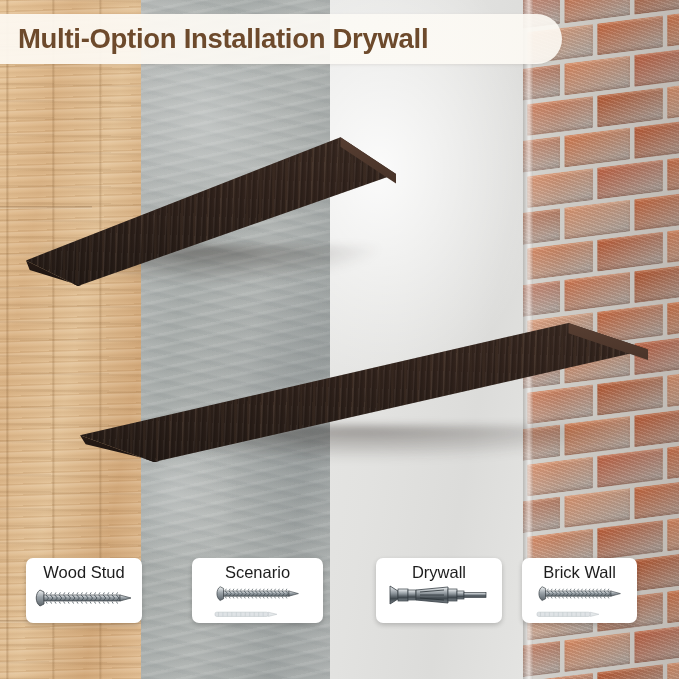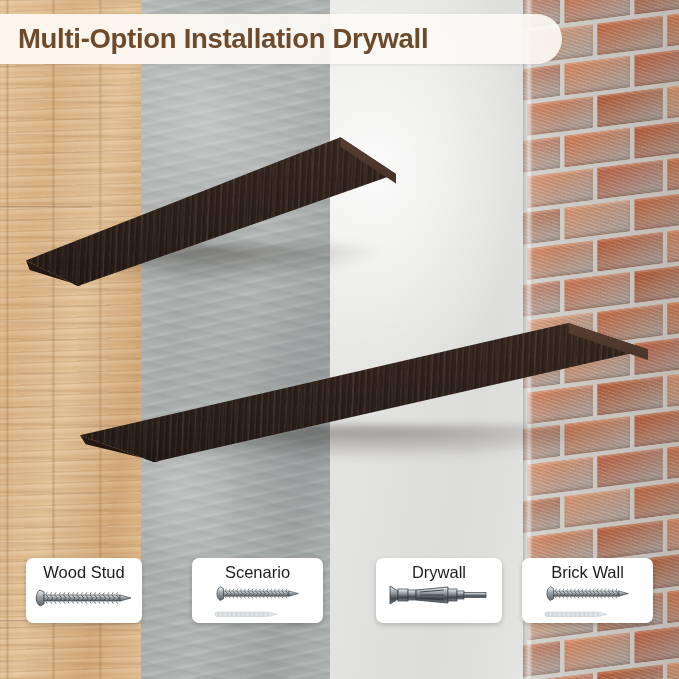--- a/index.html
+++ b/index.html
@@ -426,21 +426,21 @@
             <path d="M4 3 L12 8 L12 16 L4 21 Z" fill="url(#mg2)" stroke="#353c42" stroke-width=".8"></path>
             <rect x="12" y="6" width="10" height="12" fill="url(#mg2)" stroke="#353c42" stroke-width=".7"></rect>
             <rect x="22" y="7" width="8" height="10" fill="url(#mg2)" stroke="#353c42" stroke-width=".7"></rect>
             <path d="M30 7 L62 4 L62 20 L30 17 Z" fill="url(#mg2)" stroke="#353c42" stroke-width=".8"></path>
             <rect x="62" y="6" width="9" height="12" fill="url(#mg2)" stroke="#353c42" stroke-width=".7"></rect>
             <rect x="71" y="8" width="7" height="8" fill="url(#mg2)" stroke="#353c42" stroke-width=".7"></rect>
             <rect x="78" y="9.5" width="22" height="5" fill="url(#mg2)" stroke="#353c42" stroke-width=".7"></rect>
             <path d="M34 9 L58 7 M34 12 L58 12 M34 15 L58 17" stroke="#2b3237" stroke-width=".8"></path>
           </svg></div>
       </div>
-      <div class="badge" style="left: 522px; width: 131px;">
+      <div class="badge" style="left: 522px; width: 115px;">
         <div class="badge-label">Brick Wall</div>
         <div class="badge-icon">
           <div style="transform:scale(.86);transform-origin:50% 0"><svg width="104" height="20" viewBox="0 0 104 20">
               <defs>
                 <linearGradient id="mg" x1="0" y1="0" x2="0" y2="1">
                   <stop offset="0%" stop-color="#f2f4f5"></stop>
                   <stop offset="45%" stop-color="#9aa2a8"></stop>
                   <stop offset="100%" stop-color="#5e666c"></stop>
                 </linearGradient>
               </defs>

